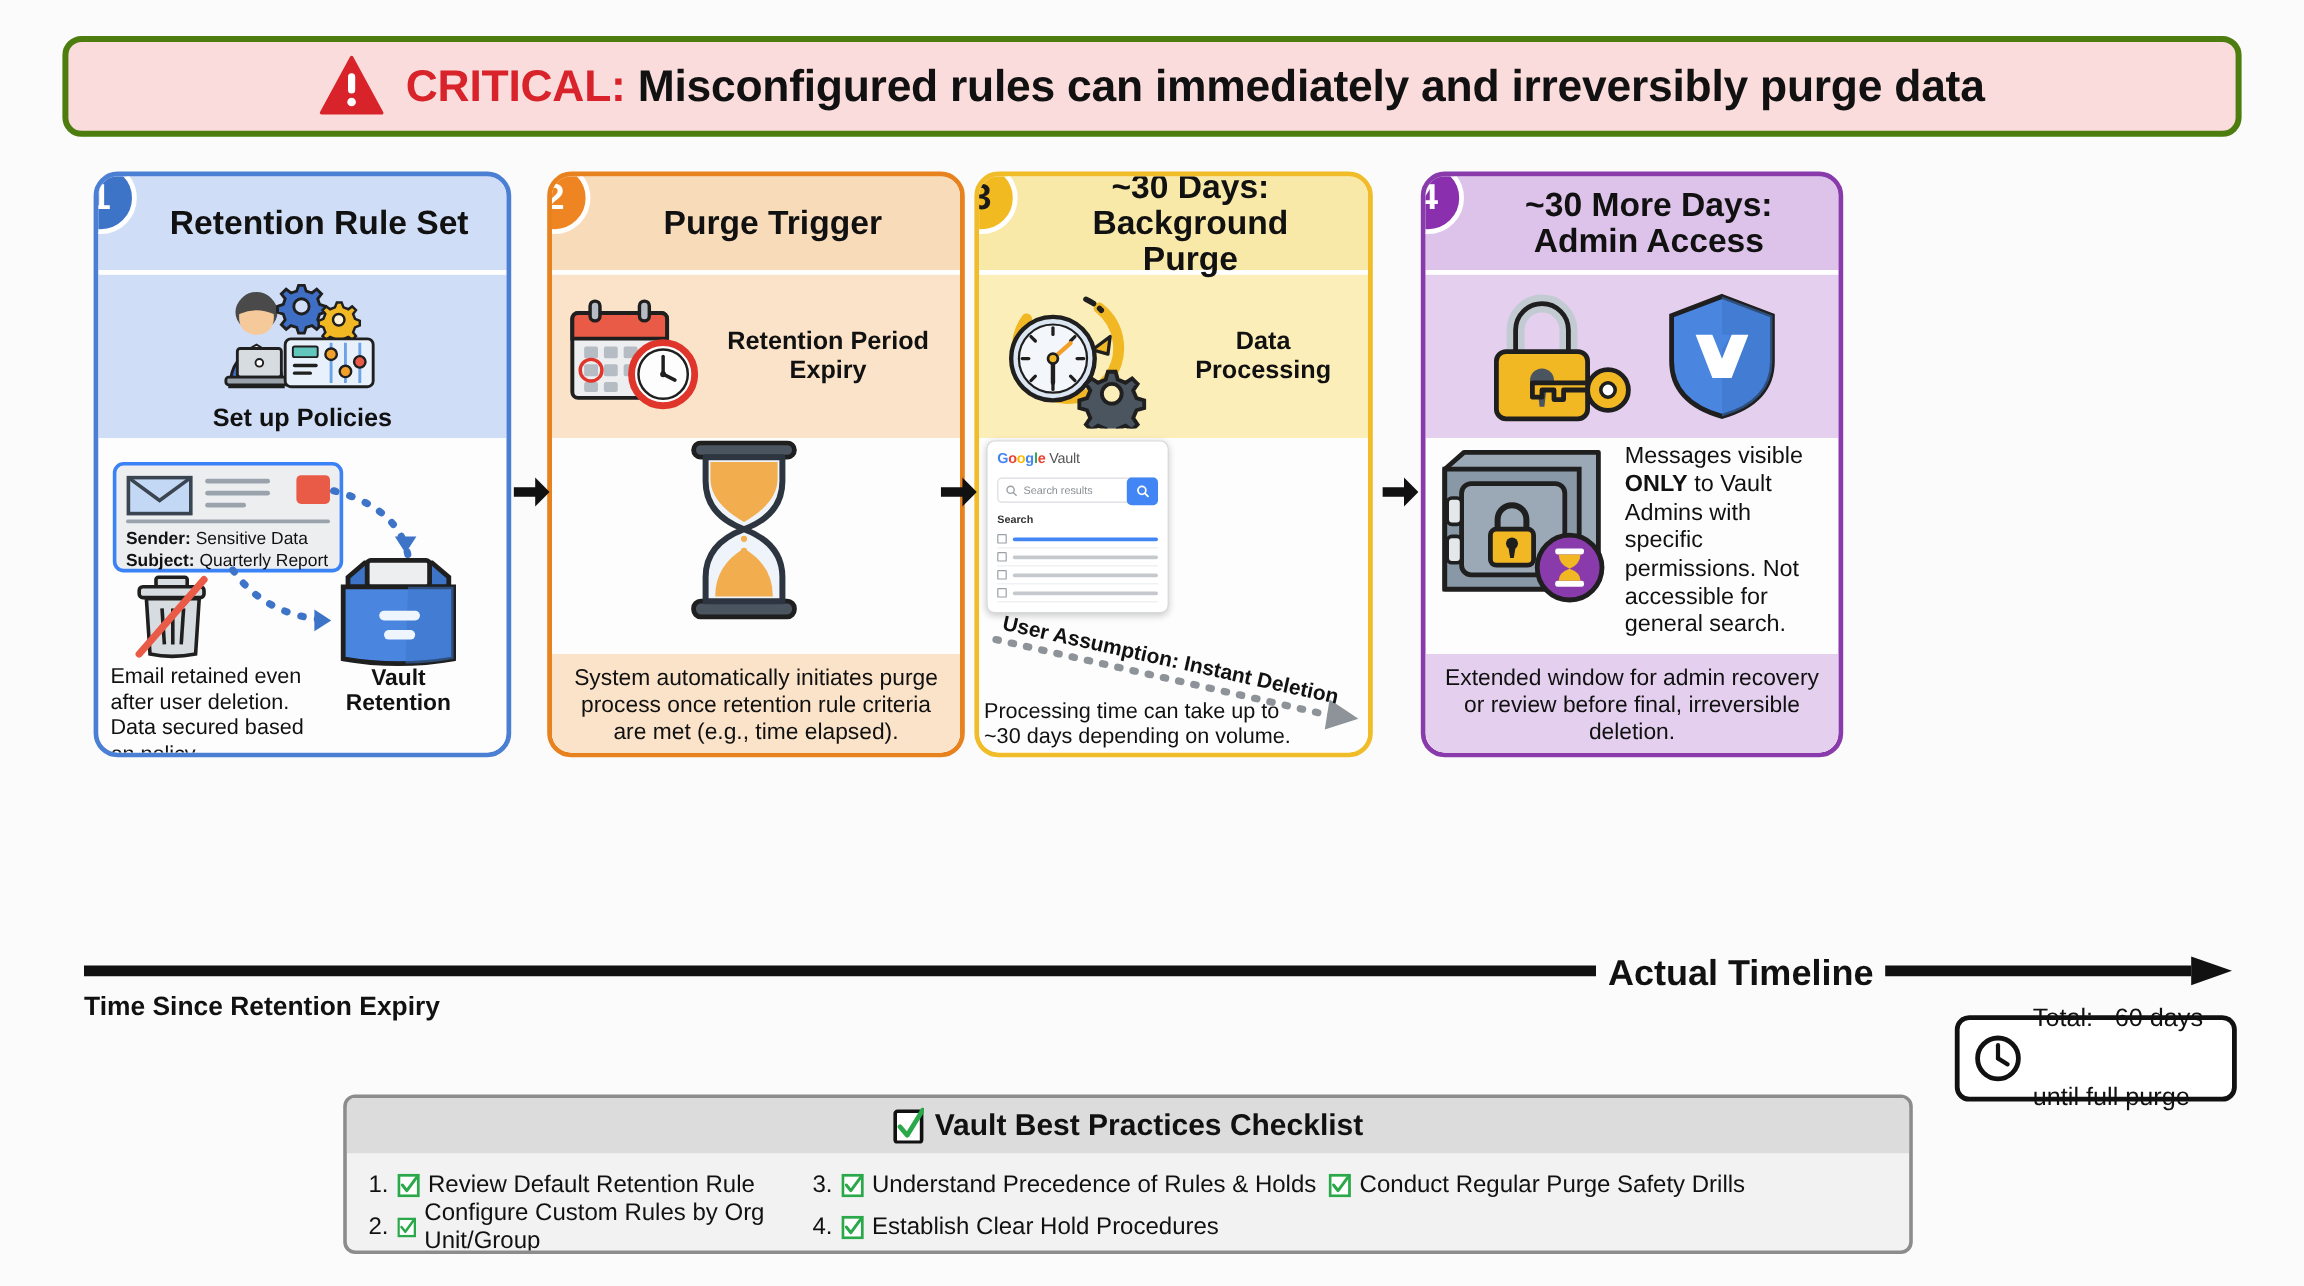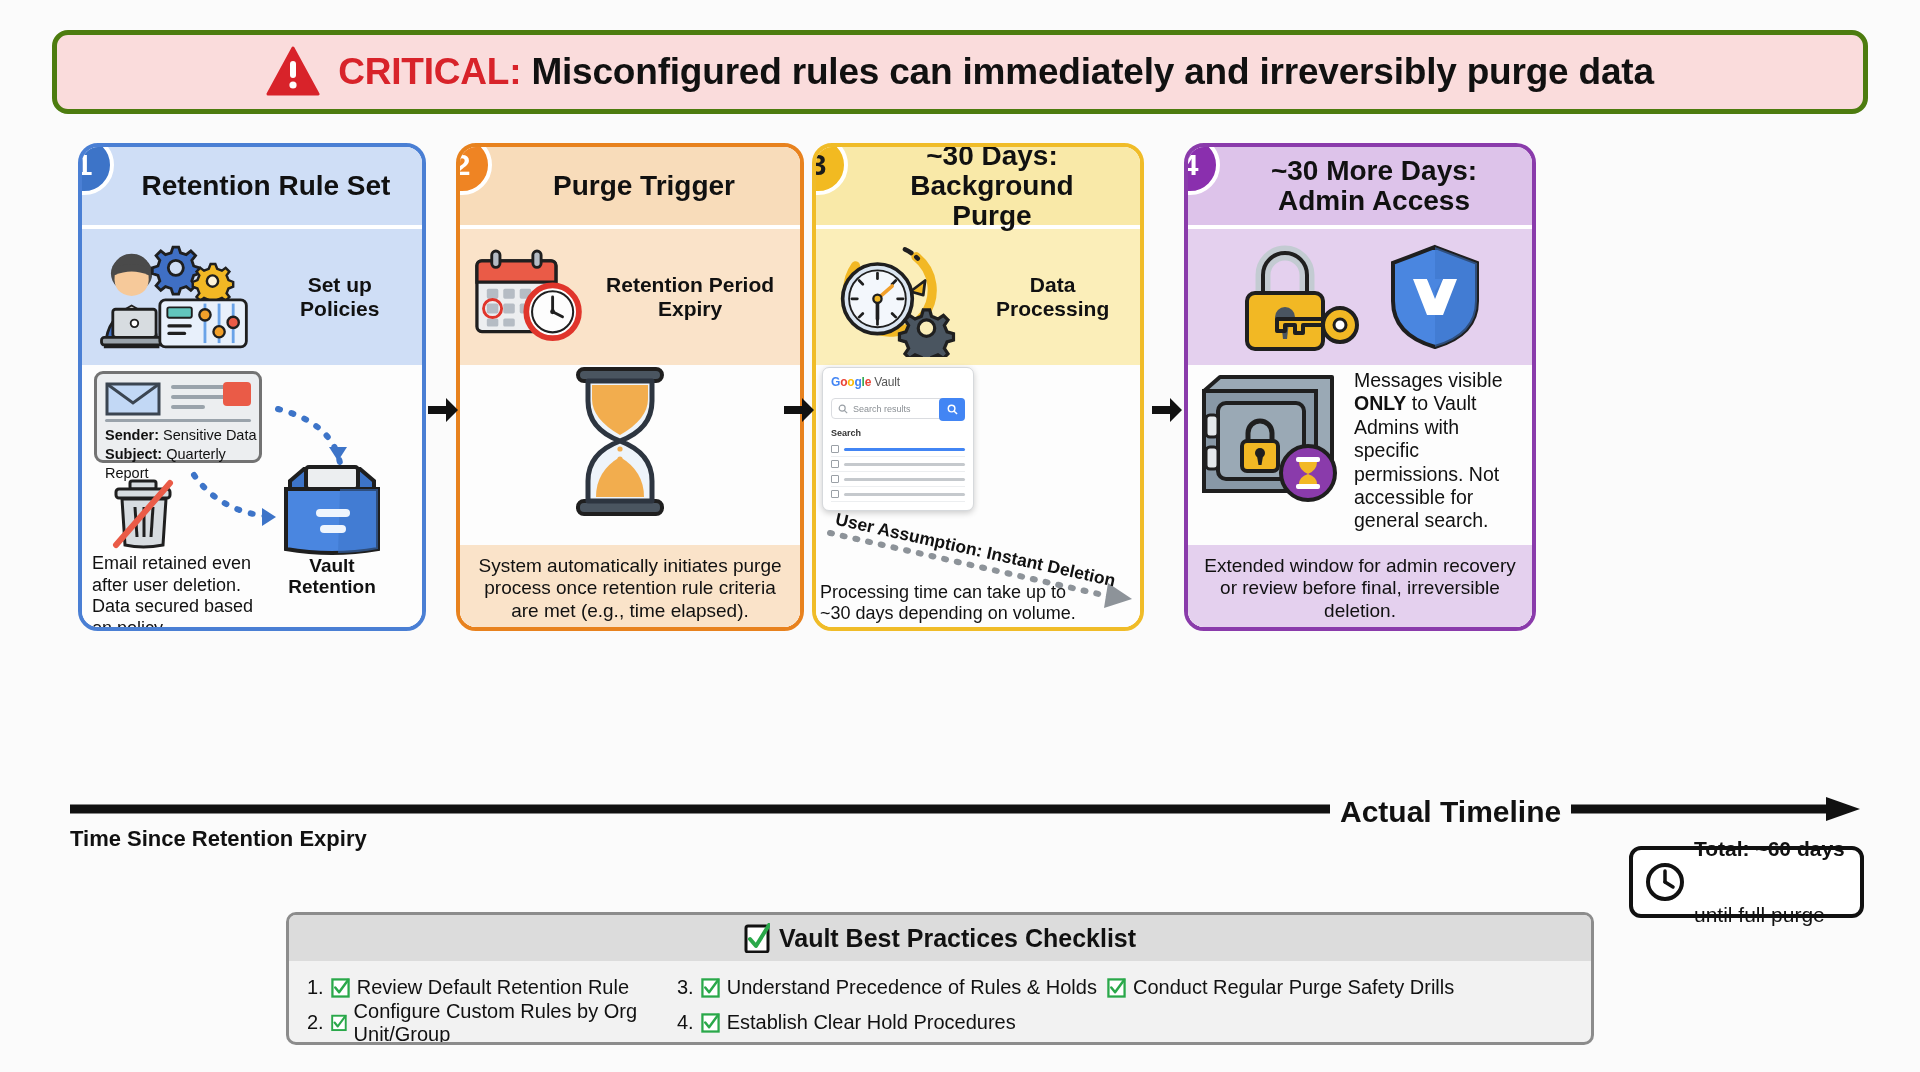--- a/index.html
+++ b/index.html
@@ -42,21 +42,21 @@
     height: 270px; padding: 10px 12px;
   }
   .card .foot {
     position: absolute; left: 0; right: 0; bottom: 0; padding: 10px 14px 12px;
     font-size: 19px; line-height: 1.2; text-align: center; color: #111;
   }
 
   
   #card1 { left: 78px;   border-color: #4a7fd4; }
   #card1 .hdr { background: #cfdef6; }
-  #card1 .mid { background: #cfdef6; }
+  #card1 .mid { background: #cfdef6; flex-direction: column; }
   #card2 { left: 456px;  border-color: #e8821e; }
   #card2 .hdr { background: #f8dcba; }
   #card2 .mid { background: #fae3c9; }
   #card2 .foot { background: #fae3c9; }
   #card3 { left: 812px;  width: 332px; border-color: #f0bc28; }
   #card3 .hdr { background: #f9e9a8; }
   #card3 .mid { background: #fbeeb9; }
   #card4 { left: 1184px; width: 352px; border-color: #8a3bab; }
   #card4 .hdr { background: #ddc3ea; }
   #card4 .mid { background: #e4d0ee; }
@@ -84,21 +84,21 @@
     color: #111; background: #fbfbfb; padding: 0 10px;
   }
 
   
   .total {
     position: absolute; left: 1629px; top: 846px; width: 235px; height: 72px;
     background: #fff; border: 4px solid #111; border-radius: 12px;
     display: flex; align-items: center; gap: 9px; padding: 0 12px;
   }
   .total .lines { line-height: 1.12; }
-  .total .l1 { font-size: 21px; font-weight: bold; color: #111; }
+  .total .l1 { font-size: 21px; font-weight: normal; color: #111; }
   .total .l2 { font-size: 21px; color: #111; margin-top: 42px; }
 
   
   .checklist {
     position: absolute; left: 286px; top: 912px; width: 1308px; height: 133px;
     border: 3px solid #8c8c8c; border-radius: 10px; background: #f2f2f2; overflow: hidden;
   }
   .checklist .ctitle {
     height: 46px; background: #dcdcdc; display: flex; align-items: center;
     justify-content: center; gap: 9px; font-size: 25px; font-weight: bold; color: #111;
@@ -160,21 +160,21 @@
         <line x1="133" y1="66" x2="133" y2="108" stroke="#6aa3e8" stroke-width="3"></line>
         <line x1="148" y1="66" x2="148" y2="108" stroke="#6aa3e8" stroke-width="3"></line>
         <circle cx="118" cy="78" r="6" fill="#f2a02a" stroke="#1f1f1f" stroke-width="2.5"></circle>
         <circle cx="133" cy="96" r="6" fill="#f2a02a" stroke="#1f1f1f" stroke-width="2.5"></circle>
         <circle cx="148" cy="86" r="6" fill="#ea5b47" stroke="#1f1f1f" stroke-width="2.5"></circle>
       </svg>
       <div class="lbl">Set up Policies</div>
     </div>
     <div class="body">
 
-      <div style="position:absolute;left:12px;top:6px;width:168px;height:92px;background:#eceef0;border:3px solid #737373;border-radius:9px;padding:7px 8px;">
+      <div style="position:absolute;left:12px;top:20px;width:192px;height:92px;background:#eceef0;border:3px solid #3b82f6;border-radius:9px;padding:7px 8px;">
         <svg width="56" height="34" viewBox="0 0 56 34" style="position:absolute;left:8px;top:8px">
           <rect x="2" y="2" width="52" height="30" fill="#c2d8f5" stroke="#3b4551" stroke-width="3"></rect>
           <path d="M2 2 L28 21 L54 2" fill="none" stroke="#3b4551" stroke-width="3"></path>
         </svg>
         <div style="position:absolute;left:74px;top:11px;width:54px;height:4px;background:#9aa3ab;border-radius:2px"></div>
         <div style="position:absolute;left:74px;top:21px;width:54px;height:4px;background:#9aa3ab;border-radius:2px"></div>
         <div style="position:absolute;left:74px;top:31px;width:34px;height:4px;background:#9aa3ab;border-radius:2px"></div>
         <div style="position:absolute;right:8px;top:8px;width:28px;height:24px;background:#ea5b47;border-radius:4px"></div>
         <div style="position:absolute;left:8px;top:45px;right:8px;height:3px;background:#9aa3ab;border-radius:2px"></div>
         <div style="position:absolute;left:8px;top:52px;font-size:14.5px;line-height:1.32;color:#111">

